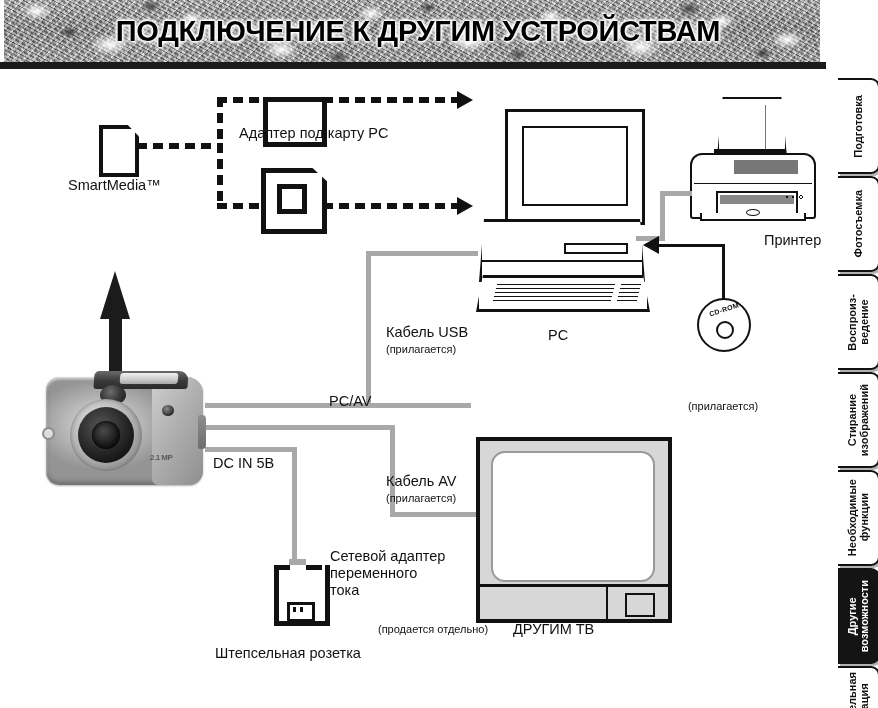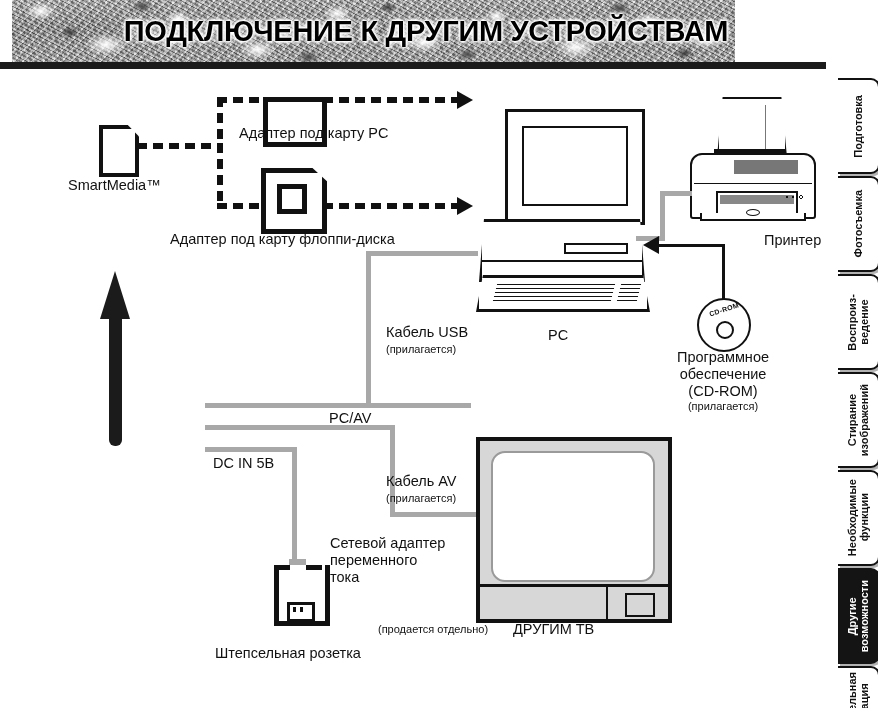--- a/index.html
+++ b/index.html
@@ -1,20 +1,20 @@
 <!DOCTYPE html>
 <html><head>
 <meta charset="utf-8">
 <style>
   html,body{margin:0;padding:0;background:#fff;}
   body{width:878px;height:708px;position:relative;overflow:hidden;
        font-family:"Liberation Sans","DejaVu Sans",sans-serif;color:#111;}
 
   
-  #header{position:absolute;left:12px;top:0;width:723px;height:62px;overflow:hidden;
+  #header{position:absolute;left:4px;top:0;width:816px;height:62px;overflow:hidden;
     background:
       radial-gradient(ellipse 22px 13px at 4% 18%, #fff 0%, rgba(255,255,255,0) 70%),
       radial-gradient(ellipse 30px 16px at 13% 72%, #fff 0%, rgba(255,255,255,0) 70%),
       radial-gradient(ellipse 18px 11px at 23% 30%, #fff 0%, rgba(255,255,255,0) 70%),
       radial-gradient(ellipse 26px 14px at 34% 80%, #fff 0%, rgba(255,255,255,0) 70%),
       radial-gradient(ellipse 20px 12px at 45% 22%, #fff 0%, rgba(255,255,255,0) 70%),
       radial-gradient(ellipse 28px 15px at 57% 68%, #fff 0%, rgba(255,255,255,0) 70%),
       radial-gradient(ellipse 17px 10px at 67% 26%, #fff 0%, rgba(255,255,255,0) 70%),
       radial-gradient(ellipse 30px 17px at 78% 76%, #fff 0%, rgba(255,255,255,0) 70%),
       radial-gradient(ellipse 19px 12px at 88% 34%, #fff 0%, rgba(255,255,255,0) 70%),
@@ -234,21 +234,20 @@
   <div class="dash-v" style="left:217px;top:74px;height:66px;"></div>
   <div class="dash-h" style="left:217px;top:28px;width:48px;"></div>
   <div class="dash-h" style="left:217px;top:134px;width:48px;"></div>
 
   <div id="pc-card-adapter"></div>
   <div class="lbl" style="left:239px;top:56px;">Адаптер под карту PC</div>
 
   <div id="floppy-adapter">
     <div class="inner"></div>
   </div>
-  <div class="lbl" style="left:170px;top:162px;">Адаптер под карту флоппи-диска</div>
 
   <div class="dash-h" style="left:323px;top:28px;width:134px;"></div>
   <div class="arrowhead" style="left:457px;top:22px;"></div>
   <div class="dash-h" style="left:323px;top:134px;width:134px;"></div>
   <div class="arrowhead" style="left:457px;top:128px;"></div>
 
   <div id="big-up-arrow">
     <div class="head"></div>
     <div class="shaft"></div>
   </div>
@@ -291,54 +290,68 @@
   <div class="cable" style="left:636px;top:167px;width:29px;height:5px;"></div>
 
   <div class="bline" style="left:722px;top:175px;width:3px;height:56px;"></div>
   <div class="bline" style="left:659px;top:175px;width:66px;height:3px;"></div>
   <div class="arrowhead left" style="left:643px;top:167px;"></div>
 
   <div id="cdrom">
     <div class="cdtext">CD-ROM</div>
     <div class="hole"></div>
   </div>
-  <div class="lbl c" style="left:648px;top:280px;width:150px;">Программное
-обеспечение
-(CD-ROM)</div>
   <div class="lbl small c" style="left:648px;top:331px;width:150px;">(прилагается)</div>
 
   <div class="cable" style="left:205px;top:334px;width:266px;height:5px;"></div>
   <div class="cable" style="left:366px;top:182px;width:5px;height:157px;"></div>
   <div class="cable" style="left:366px;top:182px;width:112px;height:5px;"></div>
   <div class="lbl" style="left:386px;top:255px;">Кабель USB</div>
   <div class="lbl small" style="left:386px;top:274px;">(прилагается)</div>
-  <div class="lbl" style="left:329px;top:341px;text-align:right;">PC/AV</div>
+  <div class="lbl" style="left:329px;top:324px;text-align:right;">PC/AV</div>
 
   <div class="cable" style="left:205px;top:356px;width:190px;height:5px;"></div>
   <div class="cable" style="left:390px;top:356px;width:5px;height:92px;"></div>
   <div class="cable" style="left:390px;top:443px;width:90px;height:5px;"></div>
   <div class="lbl" style="left:386px;top:404px;">Кабель AV</div>
   <div class="lbl small" style="left:386px;top:423px;">(прилагается)</div>
 
   <div class="cable" style="left:205px;top:378px;width:92px;height:5px;"></div>
   <div class="cable" style="left:292px;top:378px;width:5px;height:115px;"></div>
   <div class="lbl" style="left:213px;top:386px;">DC IN 5B</div>
 
+  <div id="camera">
+    <div class="shell"></div>
+    <div class="grip"></div>
+    <div class="topplate"></div>
+    <div class="flash"></div>
+    <div class="vf">
+      <div class="vf2"></div>
+    </div>
+    <div class="lens-outer">
+      <div class="lens-mid">
+        <div class="lens-in"></div>
+      </div>
+    </div>
+    <div class="port"></div>
+    <div class="eyelet"></div>
+    <div class="brand">2.1 MP</div>
+  </div>
 
   <div id="ac-adapter">
     <div class="plug"></div>
     <div class="box"></div>
     <div class="top-l"></div>
     <div class="top-r"></div>
     <div class="socket">
       <i style="left:3px;"></i>
       <i style="left:10px;"></i>
     </div>
   </div>
-  <div class="lbl" style="left:330px;top:466px;">Сетевой адаптер
+  <div class="lbl" style="left:330px;top:479px;">Сетевой адаптер
 переменного
 тока</div>
   <div class="lbl small" style="left:330px;top:554px;padding-left:48px;">(продается отдельно)</div>
   <div class="lbl" style="left:215px;top:576px;">Штепсельная розетка</div>
 
   <div id="tv">
     <div class="screen"></div>
     <div class="panel">
       <div class="seg1"></div>
       <div class="sq"></div>

